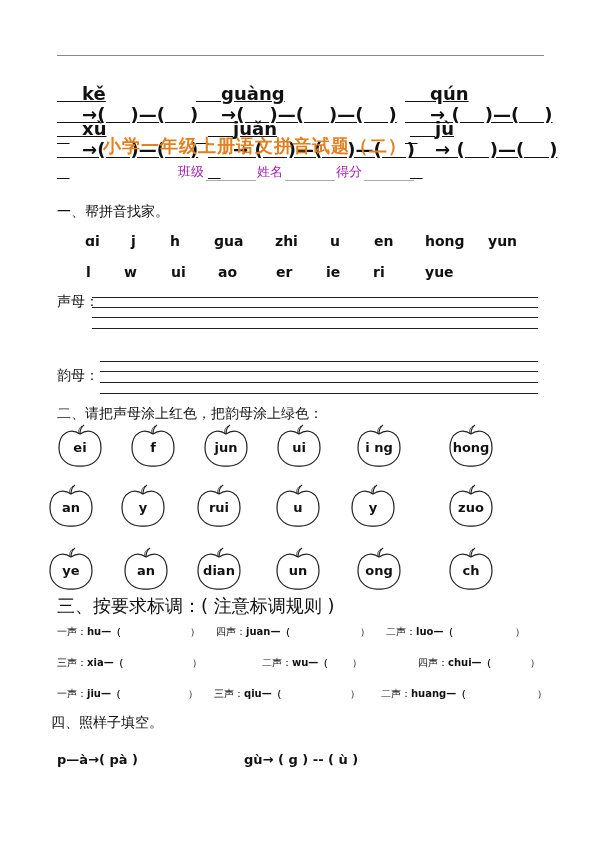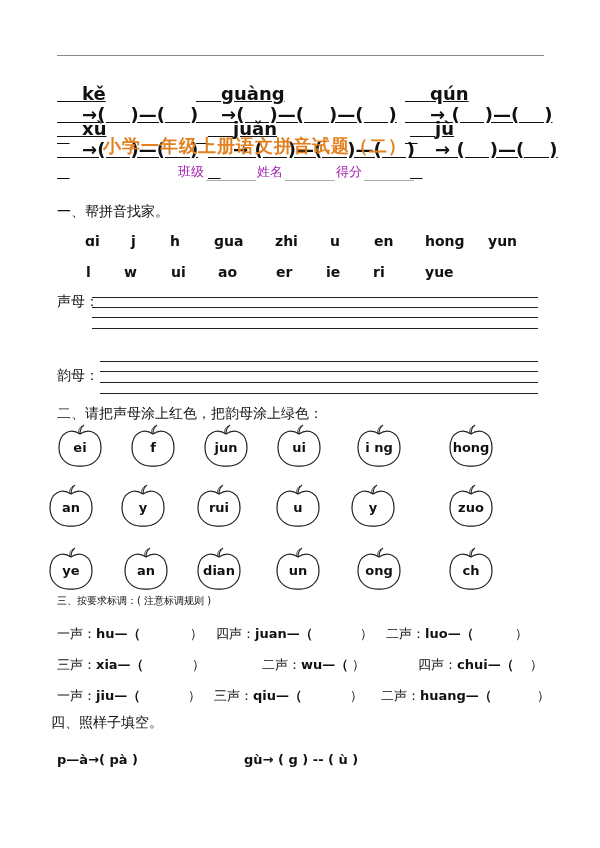--- a/index.html
+++ b/index.html
@@ -12,21 +12,21 @@
   .row-seg { position: absolute; font-size: 18px; white-space: pre; font-weight: bold; text-decoration: underline; }
   .title { left: 0; width: 510px; top: 134px; text-align: center; color: #e2801f; font-size: 18px; font-weight: bold; letter-spacing: 1px; font-family: "DejaVu Serif", serif; }
   .sub { top: 163px; font-size: 13px; color: #a21caf; }
   .sub .blank { display: inline-block; width: 50px; border-bottom: 1px solid #aaa; margin-left: 2px; height: 12px; vertical-align: bottom; }
   .section { font-size: 14px; }
   .py { position: absolute; font-size: 14px; font-weight: bold; }
   .hline { position: absolute; height: 1px; background: #222; }
   .apple { position: absolute; width: 46px; height: 44px; }
   .apple svg { position: absolute; left: 0; top: 0; }
   .apple .lbl { position: absolute; left: 0; width: 46px; top: 16px; text-align: center; font-size: 13px; font-weight: bold; }
-  .tone { position: absolute; font-size: 13px; white-space: pre; }
+  .tone { position: absolute; font-size: 10px; white-space: pre; }
   .tone b { font-weight: bold; }
 </style>
 </head>
 <body>
 
 <div class="abs topline"></div>
 
 <div>
   <div class="row-seg" style="left:57px; top:62px;">
     <span>kě</span>
@@ -247,21 +247,21 @@
   <div class="apple" style="left:448px; top:547px;">
     <svg width="46" height="44" viewBox="0 0 46 44">
         <path d="M23 10 C14 4,2 8,2 24 C2 36,12 43,23 42 C34 43,44 36,44 24 C44 8,32 4,23 10 Z" fill="none" stroke="#222" stroke-width="1.2"></path>
         <path d="M23 10 C23 6,24 3,27 1" fill="none" stroke="#222" stroke-width="1.2"></path>
         <path d="M22 10 C21 7,22 4,25 2" fill="none" stroke="#222" stroke-width="0.8"></path>
       </svg>
     <span class="lbl">ch</span>
   </div>
 </div>
 
-<div class="abs section" style="left:57px; top:594px; font-size:10px;">三、按要求标调：( 注意标调规则 )</div>
+<div class="abs section" style="left:57px; top:594px; font-size:18px;">三、按要求标调：( 注意标调规则 )</div>
 
 <div>
   <div class="tone" style="left:57px; top:625px;"><span>一声：</span><b>hu—（</b></div>
   <div class="tone" style="left:190px; top:625px;">）</div>
   <div class="tone" style="left:216px; top:625px;"><span>四声：</span><b>juan—（</b></div>
   <div class="tone" style="left:360px; top:625px;">）</div>
   <div class="tone" style="left:386px; top:625px;"><span>二声：</span><b>luo—（</b></div>
   <div class="tone" style="left:515px; top:625px;">）</div>
 </div>
 

